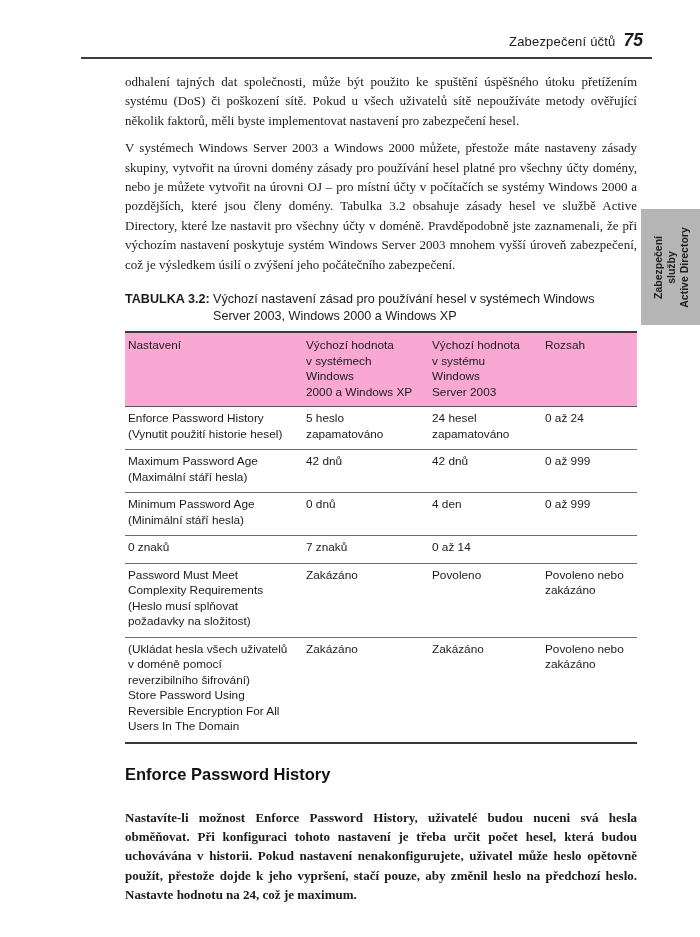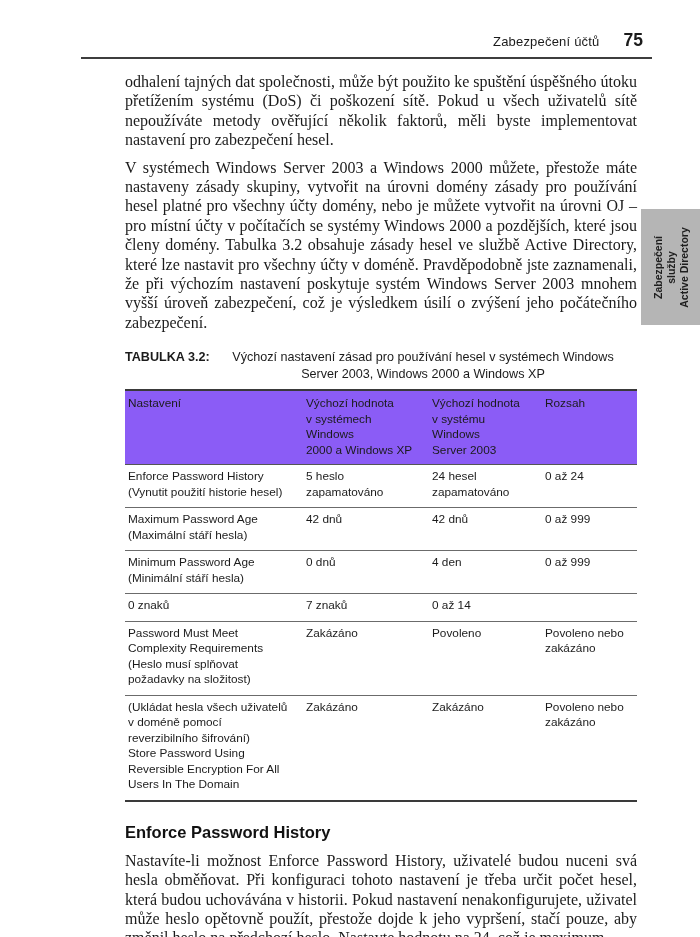--- a/index.html
+++ b/index.html
@@ -3,57 +3,57 @@
 <meta charset="utf-8">
 <style>
   * { margin:0; padding:0; box-sizing:border-box; }
   html,body { width:700px; height:937px; background:#ffffff; overflow:hidden; }
   body { font-family:"Liberation Serif", serif; color:#1b1b1b; position:relative; }
 
   
   .runhead { display:flex; justify-content:flex-end; align-items:baseline;
              padding:30px 57px 0 0; font-family:"Liberation Sans", sans-serif; }
   .runhead .sect { font-weight:normal; font-size:13px; letter-spacing:.2px; }
-  .runhead .pno  { font-weight:bold; font-size:17.5px; margin-left:24px; }
+  .runhead .pno  { font-weight:bold; font-size:17.5px; margin-left:8px;font-style:italic; }
   .headrule { height:2px; background:#3d3d3d; margin:6px 48px 0 81px; }
 
   
   .col { margin-left:125px; width:512px; }
-  p.body { font-size:16px; line-height:19.4px; text-align:justify; }
+  p.body { font-size:13px; line-height:19.4px; text-align:justify; }
   .p1 { margin-top:13px; }
   .p2 { margin-top:8px; }
 
   
   .side-tab { position:absolute; top:209px; right:0; width:59px; height:116px;
               background:#b5b5b5; display:flex; align-items:center; justify-content:center; }
   .side-tab-inner { transform:rotate(-90deg); width:116px; flex:none; text-align:center;
               font-family:"Liberation Sans", sans-serif; font-weight:bold;
               font-size:10.5px; line-height:13px; color:#1f1f1f; white-space:nowrap; }
 
   
   .caption { display:flex; margin-top:17px; font-family:"Liberation Sans", sans-serif;
              font-size:12.6px; line-height:17px; }
   .caption .lbl { font-weight:bold; width:88px; flex:none; }
-  .caption .txt { flex:1; max-width:420px;text-align:center; }
+  .caption .txt { flex:1; max-width:420px; }
 
   
   .tbl { margin-top:6px; width:512px; font-family:"Liberation Sans", sans-serif;
          font-size:11.8px; line-height:15.5px; border-top:2px solid #3a3a3a;
          border-bottom:2px solid #3a3a3a; }
   .tr { display:grid; grid-template-columns:178px 126px 113px 95px; }
   .tr + .tr { border-top:1px solid #6b6b6b; }
-  .thead { background:#8b5cf6; border-bottom:1px solid #555; }
+  .thead { background:#f9a8d4; border-bottom:1px solid #555; }
   .thead .td { padding-top:5px; padding-bottom:6px; white-space:pre-line; }
   .td { padding:4px 10px 7px 3px; }
   .td:last-child { padding-right:12px; }
 
   
   h2.section { font-family:"Liberation Sans", sans-serif; font-weight:bold;
                font-size:16.5px; margin-top:21px; color:#111; }
-  .p3 { margin-top:9px; }
+  .p3 { margin-top:24px;font-weight:bold; }
 </style>
 </head>
 <body>
 
 <div class="runhead">
   <span class="sect">Zabezpečení účtů</span>
   <span class="pno">75</span>
 </div>
 <div class="headrule"></div>
 

